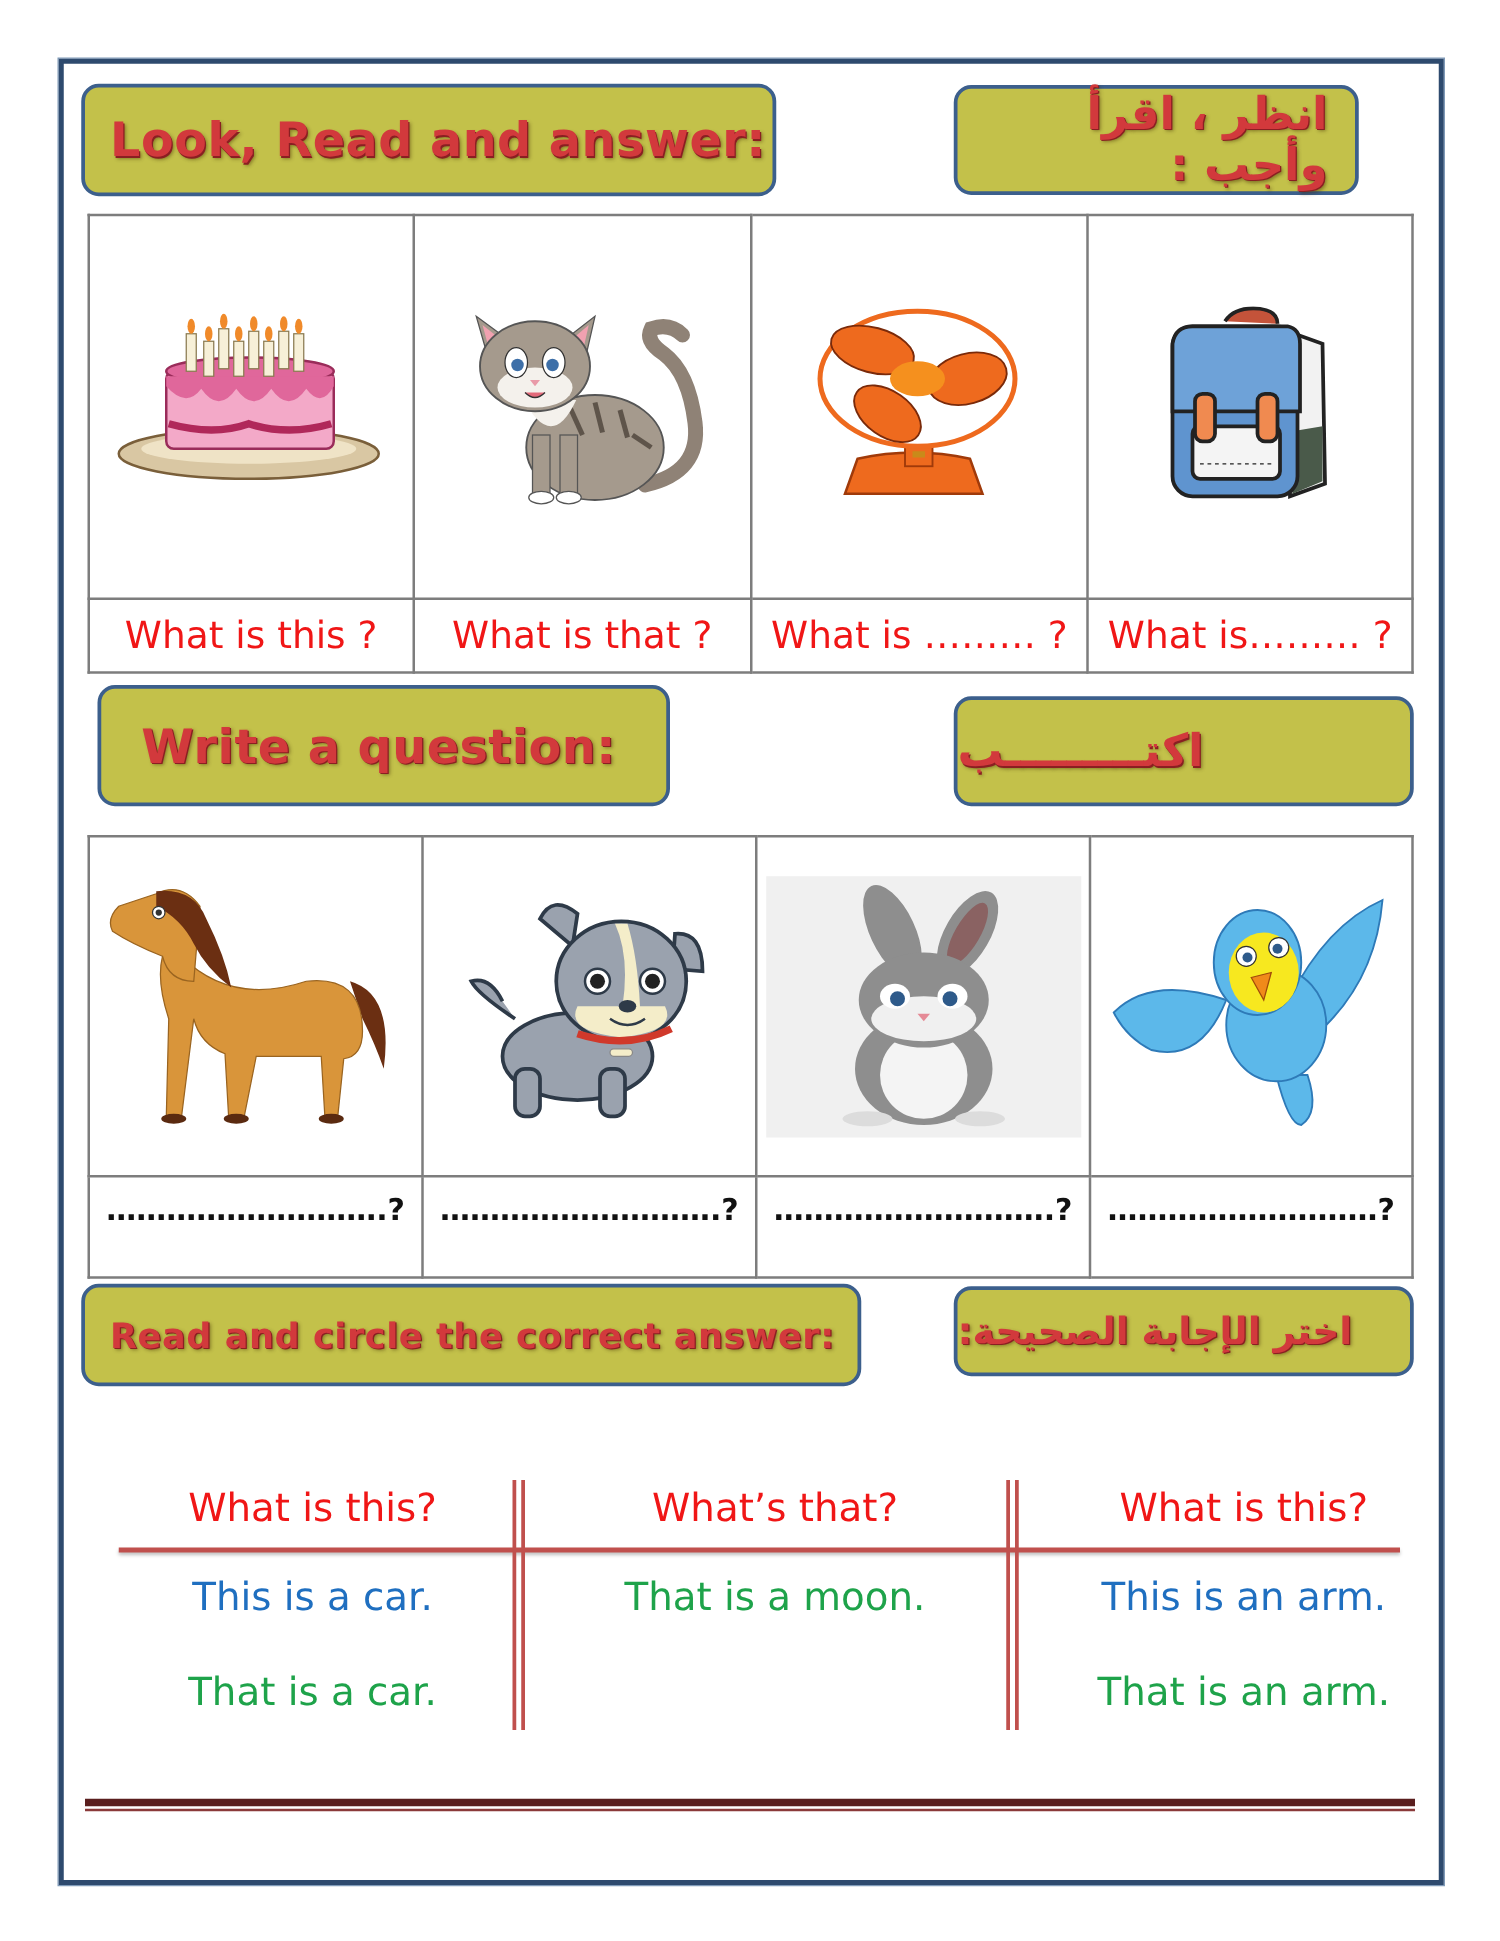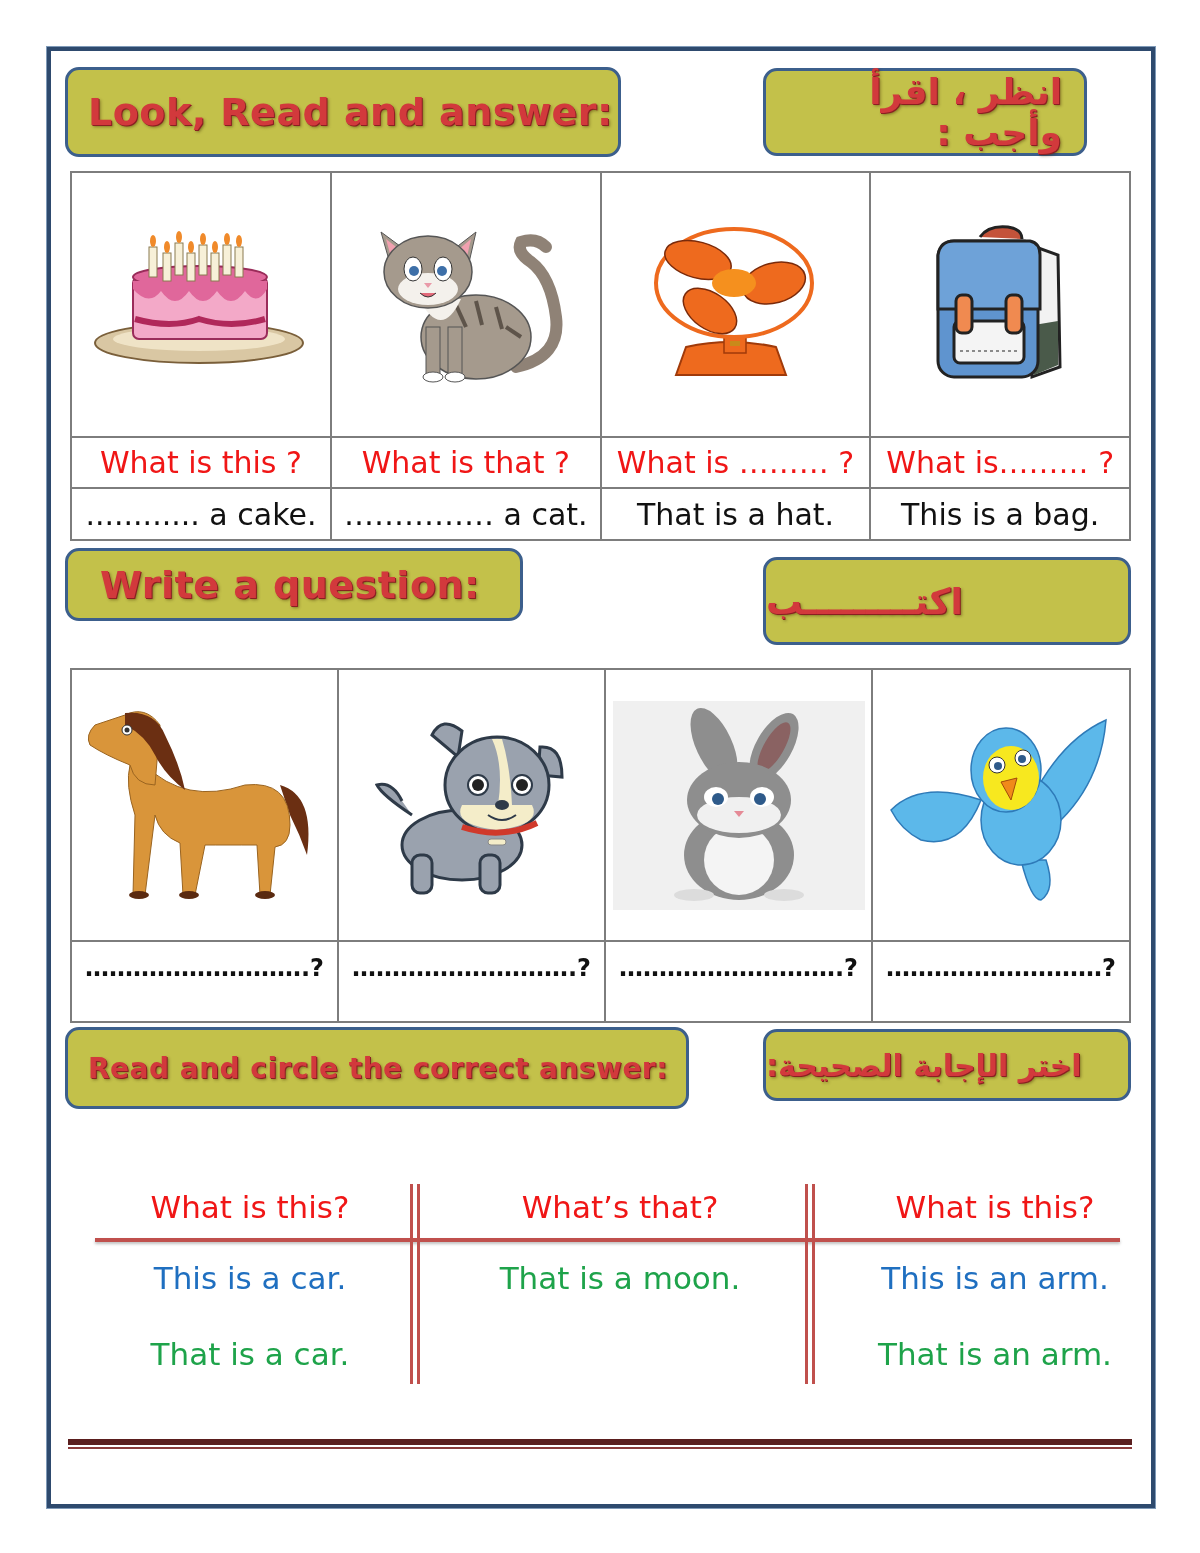--- a/index.html
+++ b/index.html
@@ -127,30 +127,24 @@
         <rect x="76" y="70" width="16" height="38" rx="6" fill="#f08a50" stroke="#222" stroke-width="3"></rect>
       </svg>
     </td>
   </tr>
   <tr style="height:51px;">
     <td class="q-cell">What is this ?</td>
     <td class="q-cell">What is that ?</td>
     <td class="q-cell">What is ……… ?</td>
     <td class="q-cell">What is……… ?</td>
   </tr>
-  <tr style="height:52px;">
-    <td class="a-cell">............ a cake.</td>
-    <td class="a-cell">…………… a cat.</td>
-    <td class="a-cell">That is a hat.</td>
-    <td class="a-cell">This is a bag.</td>
-  </tr>
 </tbody>
   </table>
 
-<div class="banner en" style="left:65px; top:548px; width:458px; height:73px;padding-left:32px;">
+<div class="banner en" style="left:78px; top:548px; width:458px; height:97px;padding-left:32px;">
   <span class="banner-text" style="font-size:38px;">Write a question:</span>
 </div>
 <div class="banner ar" style="left:763px; top:557px; width:368px; height:88px;">
   <span class="banner-text" style="font-size:36px;">اكتـــــــــب</span>
 </div>
 
 <table class="grid" style="left:70px; top:668px; width:1061px; height:353px;">
   <tbody>
       <tr style="height:272px;">
     <td class="img-cell" style="width:265px;">

